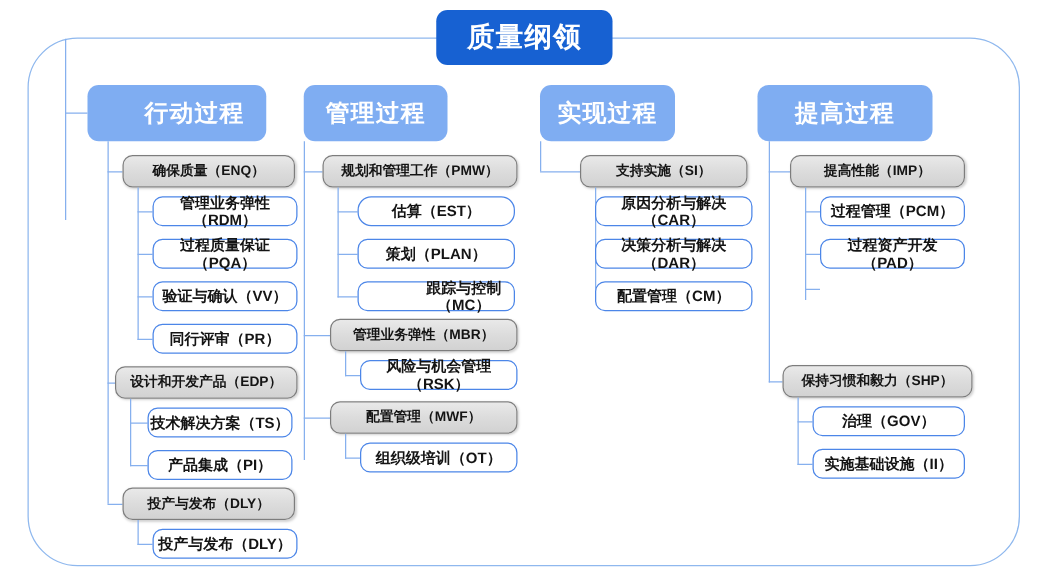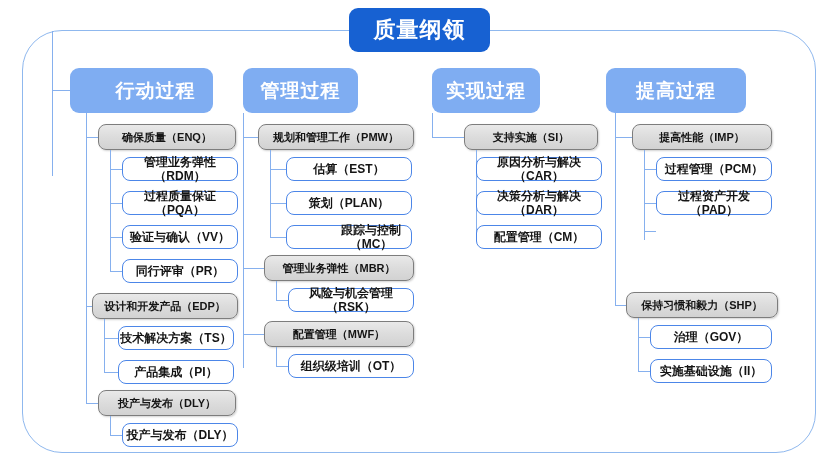--- a/index.html
+++ b/index.html
@@ -80,21 +80,21 @@
   <div class="ln lnv" style="left:110px;top:416px;height:20px;"></div>
   <div class="ln lnh" style="left:110px;top:435px;width:12px;"></div>
   <div class="lbox" style="left:122px;top:423px;width:116px;height:24px;">投产与发布（DLY）</div>
 
   <div class="chead" style="left:243px;top:68px;width:115px;">管理过程</div>
   <div class="ln lnv" style="left:243px;top:113px;height:255px;"></div>
   <div class="ln lnh" style="left:243px;top:137px;width:15px;"></div>
   <div class="gbox" style="left:258px;top:124px;width:156px;height:26px;">规划和管理工作（PMW）</div>
   <div class="ln lnv" style="left:270px;top:150px;height:88px;"></div>
   <div class="ln lnh" style="left:270px;top:169px;width:16px;"></div>
-  <div class="lbox" style="left:286px;top:157px;width:126px;height:24px;">估算（EST）</div>
+  <div class="lbox" style="left:286px;top:157px;width:126px;height:24px;border-radius:11px;">估算（EST）</div>
   <div class="ln lnh" style="left:270px;top:203px;width:16px;"></div>
   <div class="lbox" style="left:286px;top:191px;width:126px;height:24px;">策划（PLAN）</div>
   <div class="ln lnh" style="left:270px;top:237px;width:16px;"></div>
   <div class="lbox" style="left:286px;top:225px;width:126px;height:24px;padding-left:44px;">跟踪与控制（MC）</div>
 
   <div class="ln lnh" style="left:243px;top:268px;width:21px;"></div>
   <div class="gbox" style="left:264px;top:255px;width:150px;height:26px;">管理业务弹性（MBR）</div>
   <div class="ln lnv" style="left:276px;top:281px;height:20px;"></div>
   <div class="ln lnh" style="left:276px;top:300px;width:12px;"></div>
   <div class="lbox" style="left:288px;top:288px;width:126px;height:24px;">风险与机会管理（RSK）</div>

